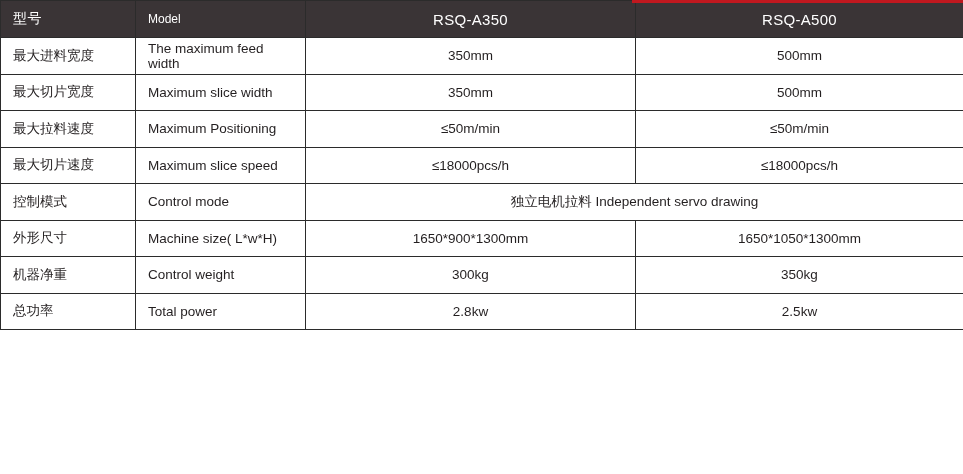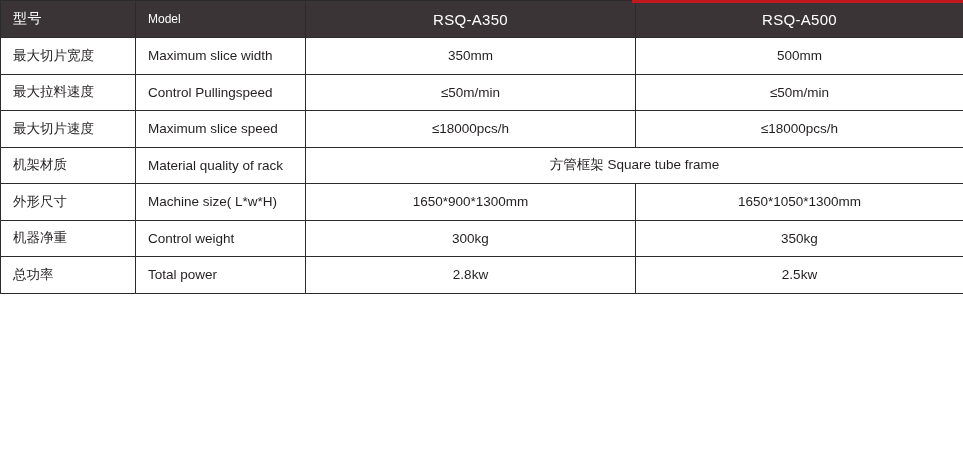--- a/index.html
+++ b/index.html
@@ -105,50 +105,56 @@
       <col class="c-a500">
     </colgroup>
     <tbody>
       <tr class="header">
         <td class="hdr-model-cn">型号</td>
         <td class="hdr-model-en">Model</td>
         <td class="hdr-col">RSQ-A350</td>
         <td class="hdr-col">RSQ-A500</td>
       </tr>
 
+      <tr class="row">
+        <td class="cn">最大进料宽度</td>
+        <td class="en">The maximum feed width</td>
+        <td class="val">350mm</td>
+        <td class="val">500mm</td>
+      </tr>
 
       <tr class="row">
         <td class="cn">最大切片宽度</td>
         <td class="en">Maximum slice width</td>
         <td class="val">350mm</td>
         <td class="val">500mm</td>
       </tr>
 
       <tr class="row">
         <td class="cn">最大拉料速度</td>
-        <td class="en">Control Pullingspeed</td>
+        <td class="en">Maximum Positioning</td>
         <td class="val">≤50m/min</td>
         <td class="val">≤50m/min</td>
       </tr>
 
       <tr class="row">
         <td class="cn">最大切片速度</td>
         <td class="en">Maximum slice speed</td>
         <td class="val">≤18000pcs/h</td>
         <td class="val">≤18000pcs/h</td>
       </tr>
 
+      <tr class="row">
+        <td class="cn">控制模式</td>
+        <td class="en">Control mode</td>
+        <td class="val wide" colspan="2">独立电机拉料 Independent servo drawing</td>
+      </tr>
 
 
 
-      <tr class="row">
-        <td class="cn">机架材质</td>
-        <td class="en">Material quality of rack</td>
-        <td class="val wide" colspan="2">方管框架  Square tube frame</td>
-      </tr>
 
       <tr class="row">
         <td class="cn">外形尺寸</td>
         <td class="en">Machine size( L*w*H)</td>
         <td class="val">1650*900*1300mm</td>
         <td class="val">1650*1050*1300mm</td>
       </tr>
 
       <tr class="row">
         <td class="cn">机器净重</td>

